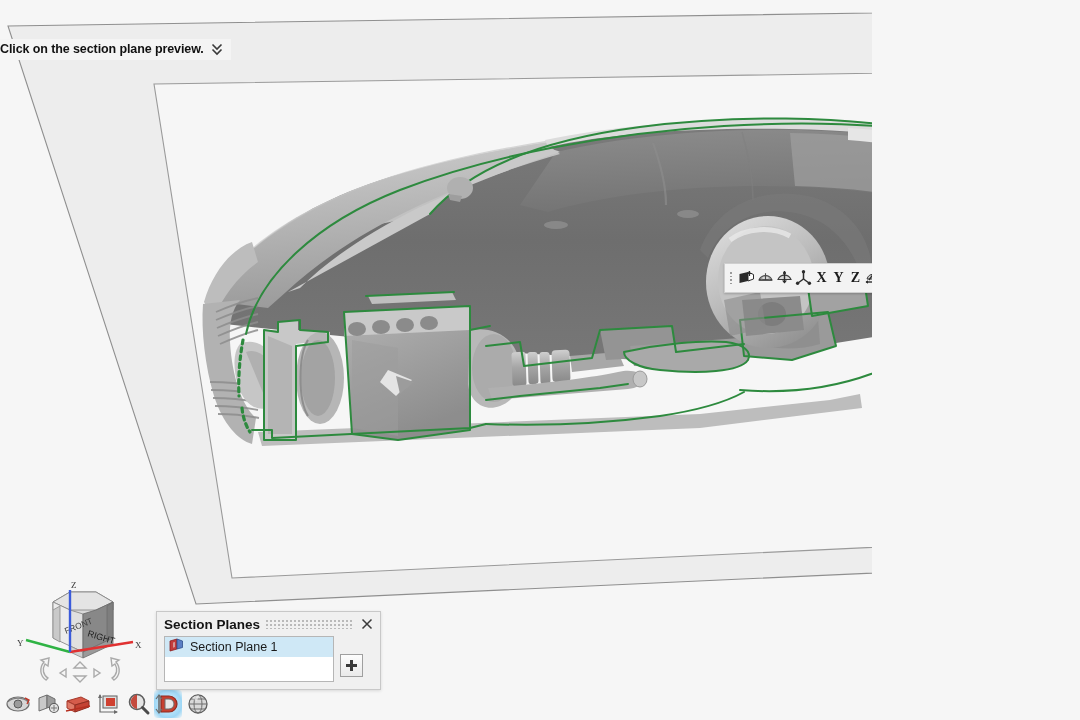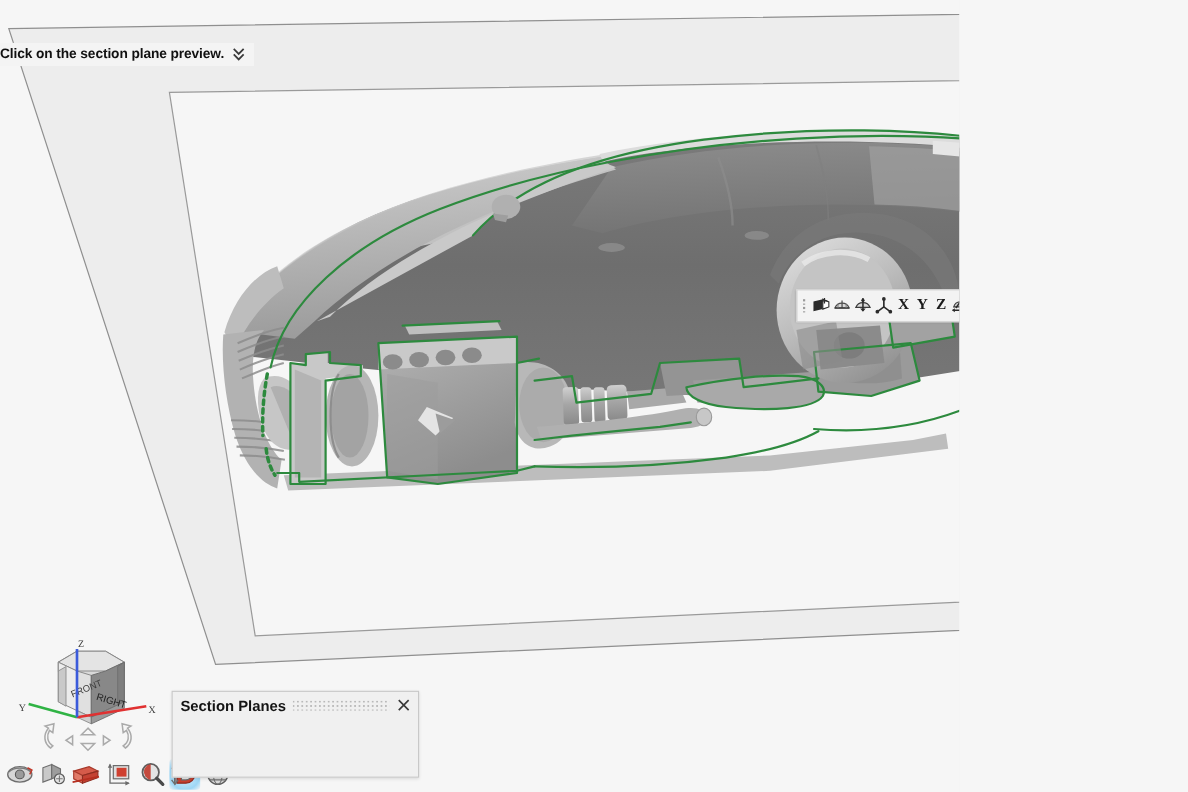--- a/index.html
+++ b/index.html
@@ -74,21 +74,21 @@
     width: 17px; height: 22px;
     display: flex; align-items: center; justify-content: center;
     font-size: 14px; font-weight: bold; color: #1b1b1b;
     font-family: "Liberation Serif", serif;
     cursor: pointer;
   }
 
   
   #sp-panel {
     position: absolute;
-    left: 156px; top: 628px;
+    left: 156px; top: 611px;
     width: 223px; height: 77px;
     background: #f0f0f0;
     border: 1px solid #c8c8c8;
     box-shadow: 0 1px 3px rgba(0,0,0,.12);
     z-index: 45;
   }
   #sp-panel .sp-head {
     height: 24px;
     display: flex; align-items: center;
     padding: 0 6px 0 7px;
@@ -522,20 +522,37 @@
       <span class="sp-title">Section Planes</span>
       <span class="sp-grip">
           <span class="dots"></span>
         </span>
       <span class="sp-close">
         <svg width="12" height="12" viewBox="0 0 12 12">
           <path d="M1.5 1.5 L10.5 10.5 M10.5 1.5 L1.5 10.5" stroke="#3a3a3a" stroke-width="1.5"></path>
         </svg>
       </span>
     </div>
+    <div class="sp-body">
+      <div class="sp-list">
+        <div class="sp-row">
+          <span>
+            <svg width="15" height="14" viewBox="0 0 15 14">
+              <path d="M1 3 L8 1 L8 11 L1 13 Z" fill="#c33b3b" stroke="#8c2020" stroke-width="0.8"></path>
+              <path d="M8 1 L13.5 3 L13.5 9.5 L8 11 Z" fill="#5b7fc4" stroke="#2e4e8a" stroke-width="0.8"></path>
+              <path d="M4 4.5 L6 4 L6 9 L4 9.8 Z" fill="#e3e3e3" opacity="0.55"></path>
+            </svg>
+          </span>
+          <span class="sp-row-label">Section Plane 1</span>
+        </div>
+      </div>
+      <div class="sp-add">
+        <span class="plus"></span>
+      </div>
+    </div>
   </div>
 
   <div id="bottom-bar">
 
     <div class="bt">
       <svg width="26" height="24" viewBox="0 0 26 24">
         <ellipse cx="13" cy="12" rx="11" ry="7" fill="#d6d6d6" stroke="#6e6e6e" stroke-width="1.2"></ellipse>
         <ellipse cx="13" cy="12" rx="4" ry="4" fill="#9b9b9b" stroke="#5a5a5a" stroke-width="1"></ellipse>
         <path d="M3 10 C7 5 19 5 23 10" fill="none" stroke="#7a7a7a" stroke-width="1.2"></path>
         <path d="M20 6 L24 8 L22 12" fill="none" stroke="#c0392b" stroke-width="1.4"></path>

